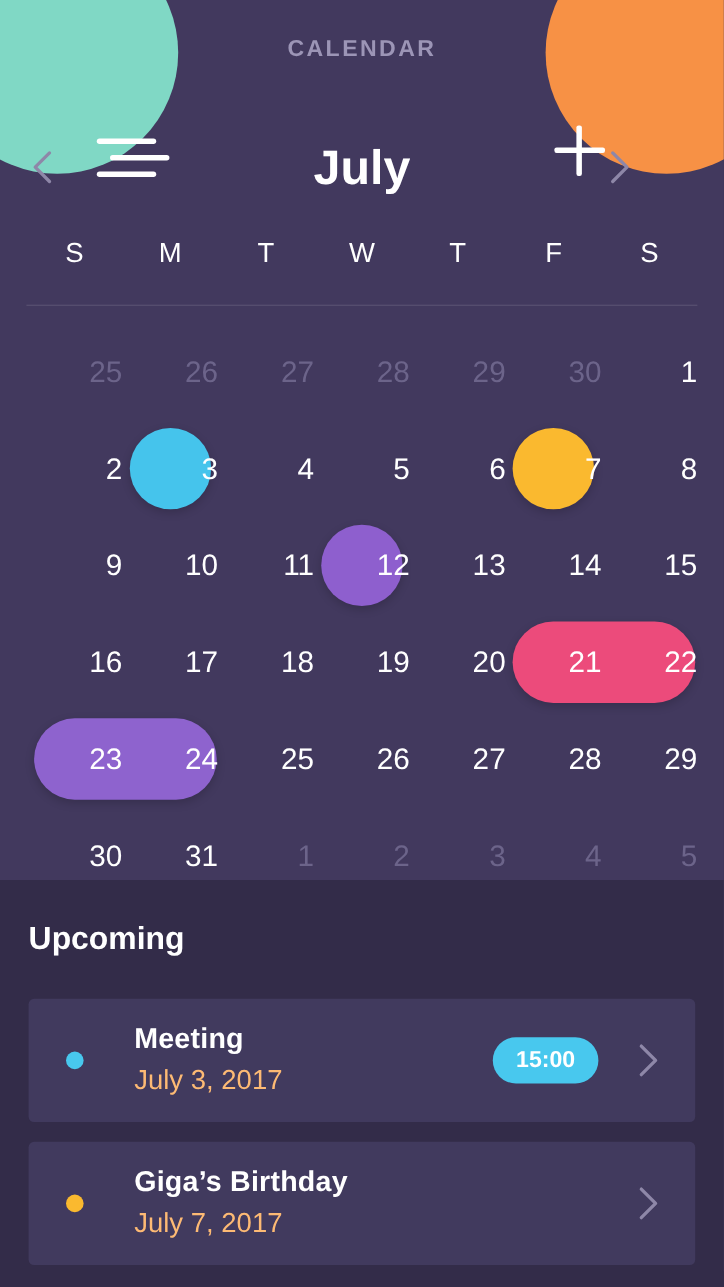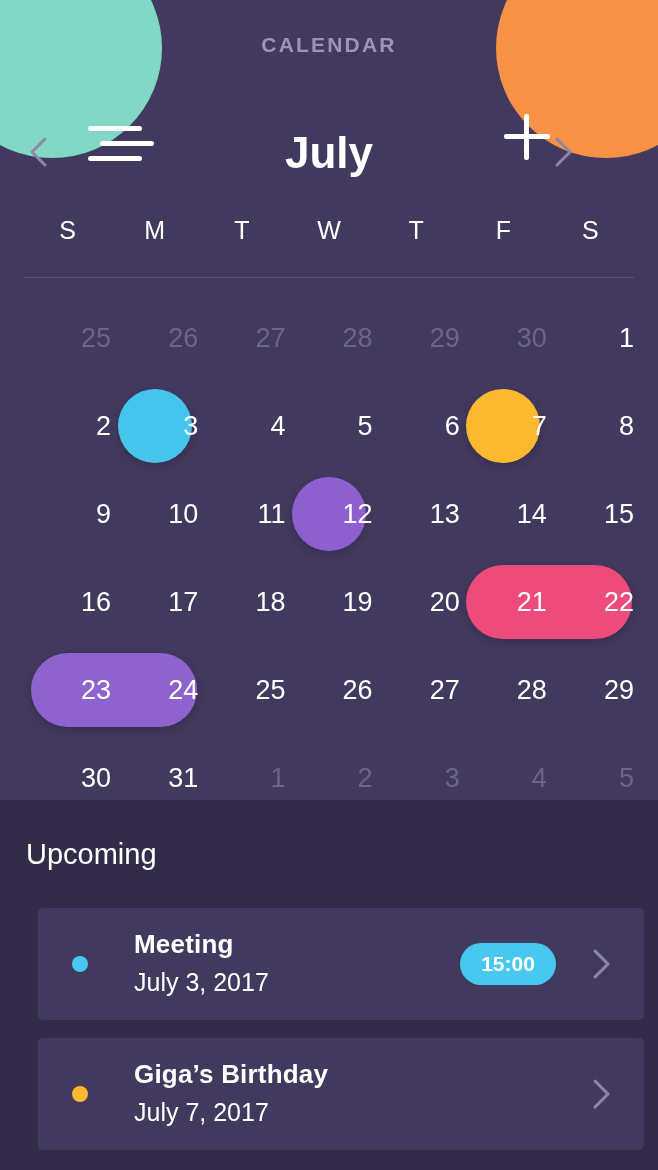--- a/index.html
+++ b/index.html
@@ -96,35 +96,35 @@
   .marker.single { width:74px; height:74px; left:50%; margin-left:-37px; border-radius:50%; }
   .marker.span2  { width:166px; height:74px; left:50%; margin-left:-37px; }
 
   
   .upcoming-section {
     position:absolute; left:0; top:800px; width:658px; height:370px;
     background:#332C49;
   }
   .upcoming-title {
     position:absolute; left:26px; top:38px;
-    font-size:29px; color:#ffffff; font-weight:400;
-  }
-  .event-list { position:absolute; left:26px; top:108px; width:606px;margin-left:12px; }
+    font-size:29px; color:#ffffff; font-weight:700;
+  }
+  .event-list { position:absolute; left:26px; top:108px; width:606px; }
   .event-card {
     position:relative; height:112px; width:606px;
     background:#413A5E; border-radius:5px; margin-bottom:18px;
     cursor:pointer;
   }
   .event-dot {
     position:absolute; left:34px; top:50%; margin-top:-8px;
     width:16px; height:16px; border-radius:50%;
   }
   .event-text { position:absolute; left:96px; top:21px; }
   .event-name { font-size:26px; color:#ffffff; font-weight:bold; letter-spacing:0.2px; }
-  .event-date { font-size:25px; color:#ffffff; margin-top:8px; }
+  .event-date { font-size:25px; color:#fdba74; margin-top:8px; }
   .event-time {
     position:absolute; right:88px; top:50%; margin-top:-21px;
     height:42px; min-width:96px; padding:0 17px; border-radius:21px;
     display:flex; align-items:center; justify-content:center;
     color:#ffffff; font-size:21px; font-weight:bold;
   }
   .event-chev { position:absolute; right:29px; top:50%; margin-top:-17px; width:28px; height:34px; }
 </style>
 </head>
 <body>

